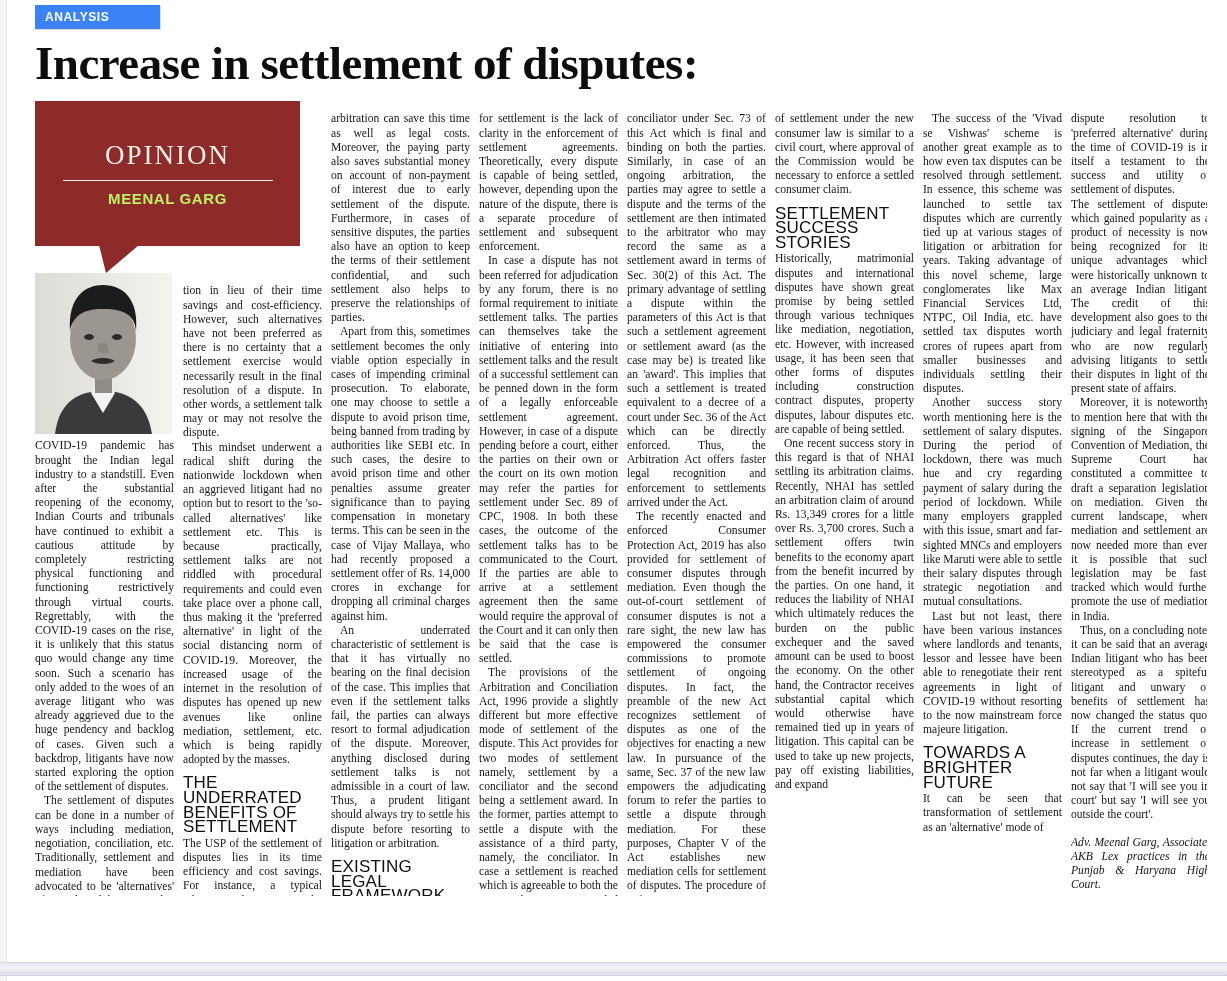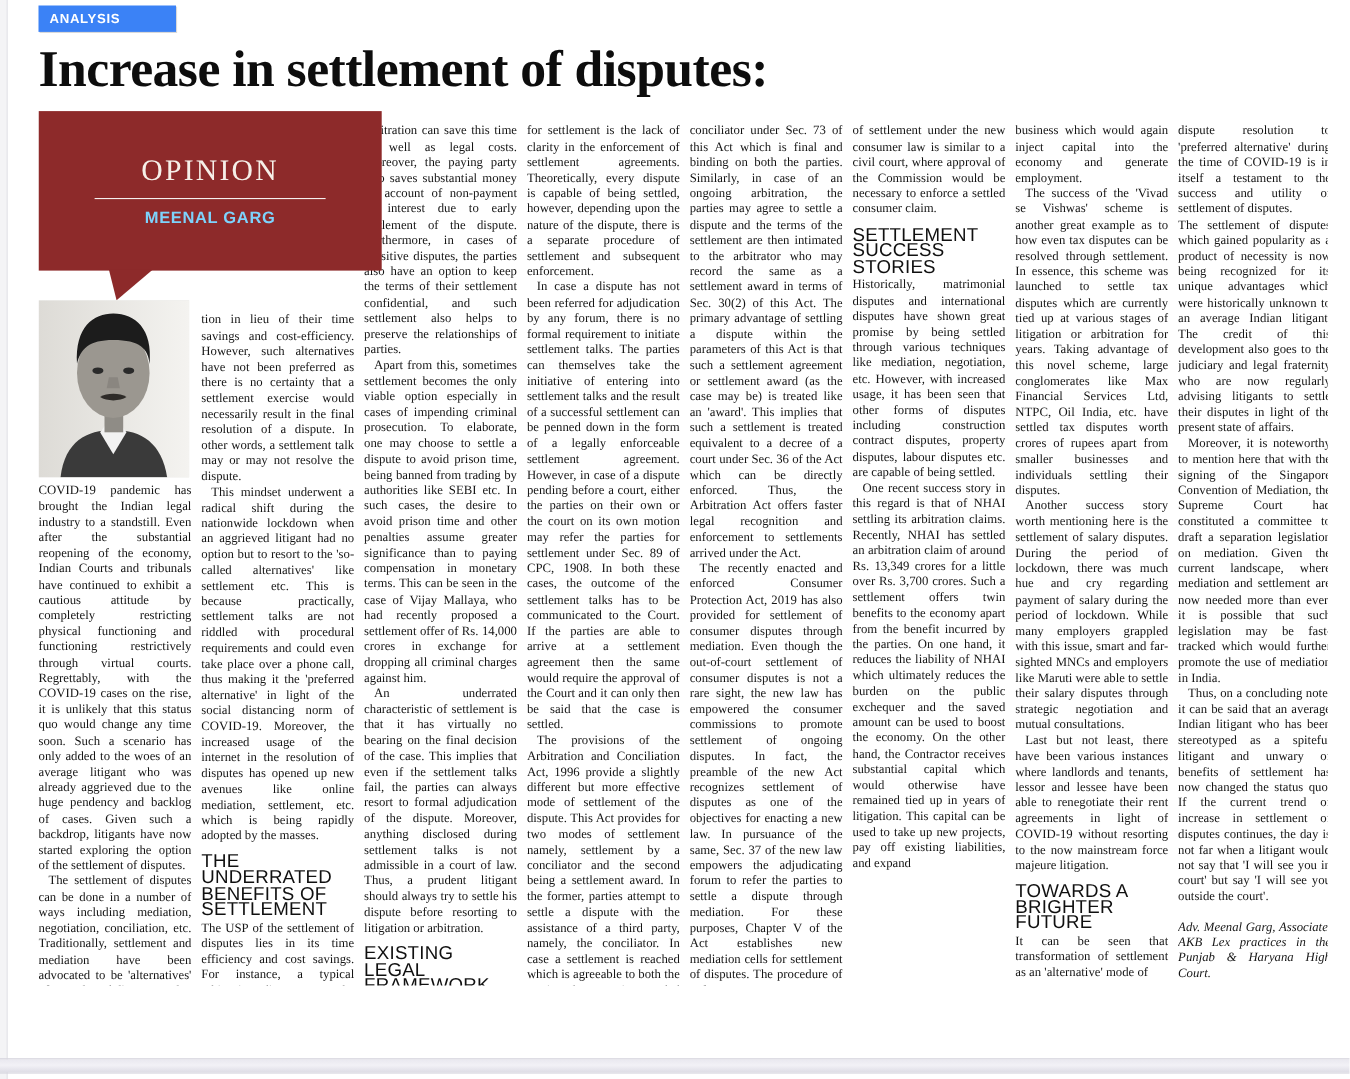--- a/index.html
+++ b/index.html
@@ -46,36 +46,36 @@
     gap: 9px;
     height: 795px;
     overflow: hidden;
     align-items: flex-start;
   }
 
   .left-block { width: 287px; flex: 0 0 287px; }
 
   .opinion-box {
     position: relative;
-    width: 312px; height: 145px;
+    width: 265px; height: 145px;
     background: #8d2a2a;
     display: flex; flex-direction: column;
     align-items: center; justify-content: center;
     gap: 9px;
     margin-bottom: 27px;
   }
   .opinion-label {
     color: #f6efe8;
     font-family: "Liberation Serif", serif;
     font-size: 27px;
     letter-spacing: 2px;
   }
   .opinion-rule { width: 210px; height: 1px; background: rgba(255,255,255,0.92); }
   .opinion-author {
-    color: #7dd3fc;
+    color: #bef264;
     font-family: "Liberation Sans", sans-serif;
     font-weight: 700;
     font-size: 15px;
     letter-spacing: 0.6px;
   }
   .opinion-pointer {
     position: absolute;
     left: 58px; bottom: -27px;
     width: 46px; height: 28px;
   }
@@ -206,21 +206,20 @@
         <p class="para">conciliator under Sec. 73 of this Act which is final and binding on both the parties. Similarly, in case of an ongoing arbitration, the parties may agree to settle a dispute and the terms of the settlement are then intimated to the arbitrator who may record the same as a settlement award in terms of Sec. 30(2) of this Act. The primary advantage of settling a dispute within the parameters of this Act is that such a settlement agreement or settlement award (as the case may be) is treated like an 'award'. This implies that such a settlement is treated equivalent to a decree of a court under Sec. 36 of the Act which can be directly enforced. Thus, the Arbitration Act offers faster legal recognition and enforcement to settlements arrived under the Act.</p>
         <p class="para indent">The recently enacted and enforced Consumer Protection Act, 2019 has also provided for settlement of consumer disputes through mediation. Even though the out-of-court settlement of consumer disputes is not a rare sight, the new law has empowered the consumer commissions to promote settlement of ongoing disputes. In fact, the preamble of the new Act recognizes settlement of disputes as one of the objectives for enacting a new law. In pursuance of the same, Sec. 37 of the new law empowers the adjudicating forum to refer the parties to settle a dispute through mediation. For these purposes, Chapter V of the Act establishes new mediation cells for settlement of disputes. The procedure of enforcement</p>
       </div>
     <div class="colbody tallcol" id="col-5">
         <p class="para">of settlement under the new consumer law is similar to a civil court, where approval of the Commission would be necessary to enforce a settled consumer claim.</p>
         <h4 class="col-heading">SETTLEMENT SUCCESS STORIES</h4>
         <p class="para">Historically, matrimonial disputes and international disputes have shown great promise by being settled through various techniques like mediation, negotiation, etc. However, with increased usage, it has been seen that other forms of disputes including construction contract disputes, property disputes, labour disputes etc. are capable of being settled.</p>
         <p class="para indent">One recent success story in this regard is that of NHAI settling its arbitration claims. Recently, NHAI has settled an arbitration claim of around Rs. 13,349 crores for a little over Rs. 3,700 crores. Such a settlement offers twin benefits to the economy apart from the benefit incurred by the parties. On one hand, it reduces the liability of NHAI which ultimately reduces the burden on the public exchequer and the saved amount can be used to boost the economy. On the other hand, the Contractor receives substantial capital which would otherwise have remained tied up in years of litigation. This capital can be used to take up new projects, pay off existing liabilities, and expand</p>
       </div>
     <div class="colbody tallcol" id="col-6">
-        <p class="para">business which would again inject capital into the economy and generate employment.</p>
         <p class="para indent">The success of the 'Vivad se Vishwas' scheme is another great example as to how even tax disputes can be resolved through settlement. In essence, this scheme was launched to settle tax disputes which are currently tied up at various stages of litigation or arbitration for years. Taking advantage of this novel scheme, large conglomerates like Max Financial Services Ltd, NTPC, Oil India, etc. have settled tax disputes worth crores of rupees apart from smaller businesses and individuals settling their disputes.</p>
         <p class="para indent">Another success story worth mentioning here is the settlement of salary disputes. During the period of lockdown, there was much hue and cry regarding payment of salary during the period of lockdown. While many employers grappled with this issue, smart and far-sighted MNCs and employers like Maruti were able to settle their salary disputes through strategic negotiation and mutual consultations.</p>
         <p class="para indent">Last but not least, there have been various instances where landlords and tenants, lessor and lessee have been able to renegotiate their rent agreements in light of COVID-19 without resorting to the now mainstream force majeure litigation.</p>
         <h4 class="col-heading">TOWARDS A BRIGHTER FUTURE</h4>
         <p class="para">It can be seen that transformation of settlement as an 'alternative' mode of</p>
       </div>
     <div class="colbody tallcol" id="col-7">
         <p class="para">dispute resolution to 'preferred alternative' during the time of COVID-19 is in itself a testament to the success and utility of settlement of disputes.</p>
         <p class="para">The settlement of disputes which gained popularity as a product of necessity is now being recognized for its unique advantages which were historically unknown to an average Indian litigant. The credit of this development also goes to the judiciary and legal fraternity who are now regularly advising litigants to settle their disputes in light of the present state of affairs.</p>
         <p class="para indent">Moreover, it is noteworthy to mention here that with the signing of the Singapore Convention of Mediation, the Supreme Court had constituted a committee to draft a separation legislation on mediation. Given the current landscape, where mediation and settlement are now needed more than ever, it is possible that such legislation may be fast-tracked which would further promote the use of mediation in India.</p>

